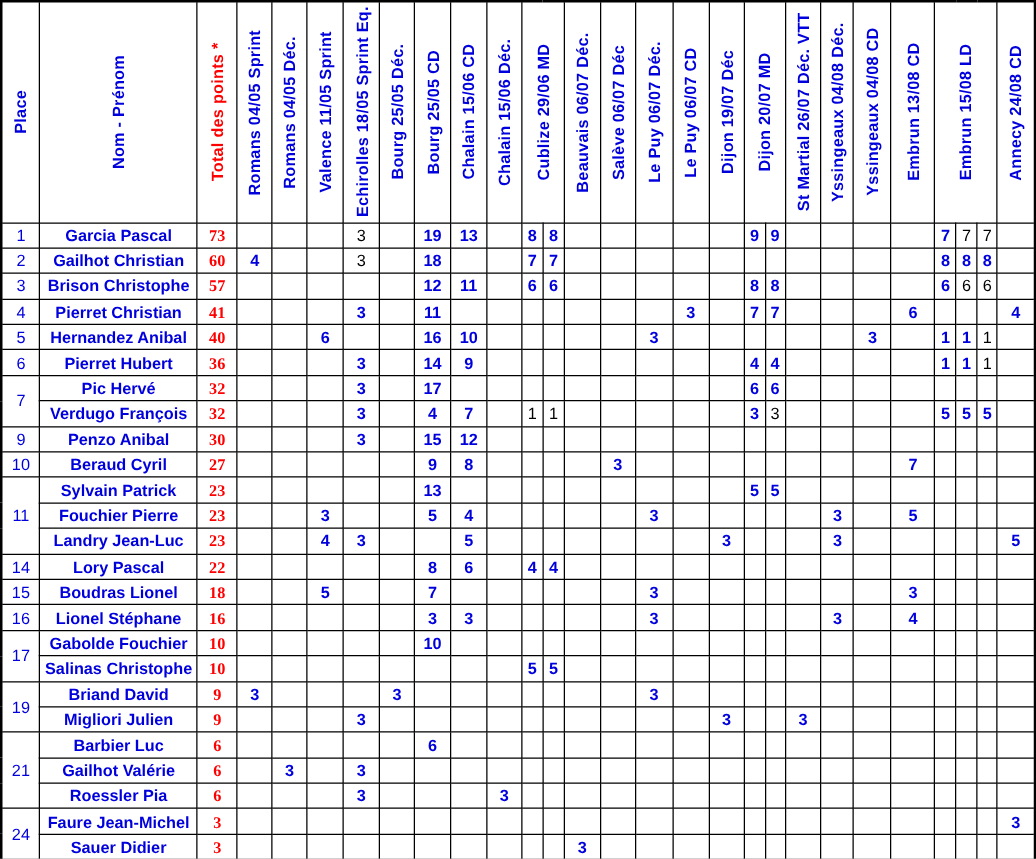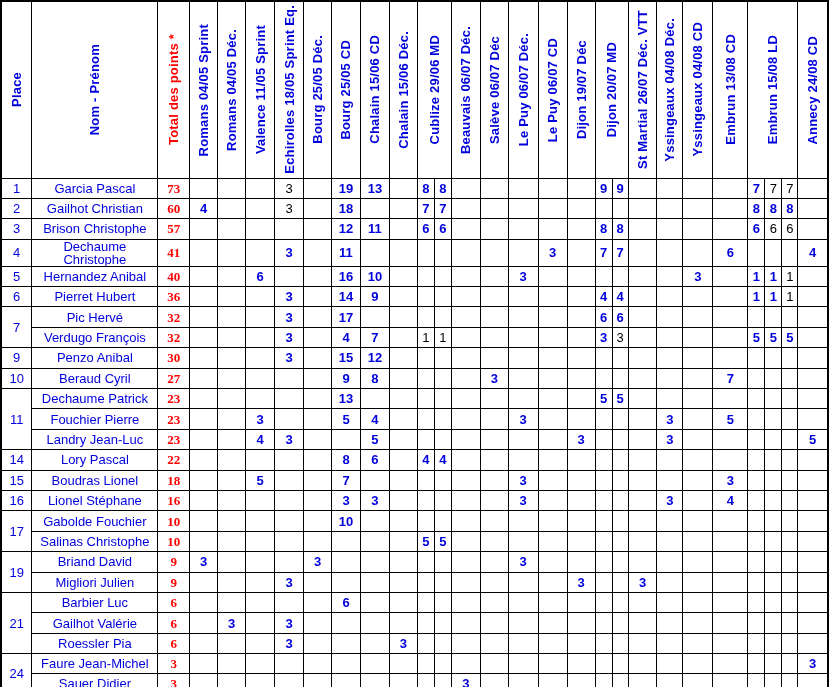--- a/index.html
+++ b/index.html
@@ -37,21 +37,21 @@
     transform:rotate(180deg);
     transform-origin:center;
     white-space:nowrap;
     font-weight:bold;
     color:var(--blue);
     font-size:13px;
     letter-spacing:0.2px;
   }
   th.red .vtext{color:var(--red);}
   td.place{color:var(--blue);font-weight:normal;}
-  td.name{color:var(--blue);font-weight:normal;margin-top:12px;}
+  td.name{color:var(--blue);font-weight:bold;margin-top:12px;}
   td.total{color:var(--red);font-weight:bold;font-family:Liberation Serif, serif;}
   td.score{color:var(--blue);font-weight:bold;}
   td.score.plain{color:var(--ink);font-weight:normal;}
 </style>
 </head>
 <body>
 
 <table>
   <colgroup id="cols">
       <col style="width: 31px;">
@@ -293,21 +293,21 @@
         <td class="score"></td>
         <td class="score"></td>
         <td class="score"></td>
         <td class="score">6</td>
         <td class="score plain">6</td>
         <td class="score plain">6</td>
         <td class="score"></td>
       </tr>
       <tr>
         <td class="place">4</td>
-        <td class="name">Dechaume Christophe</td>
+        <td class="name">Pierret Christian</td>
         <td class="total">41</td>
         <td class="score"></td>
         <td class="score"></td>
         <td class="score"></td>
         <td class="score">3</td>
         <td class="score"></td>
         <td class="score">11</td>
         <td class="score"></td>
         <td class="score"></td>
         <td class="score"></td>
@@ -502,21 +502,21 @@
         <td class="score"></td>
         <td class="score"></td>
         <td class="score">7</td>
         <td class="score"></td>
         <td class="score"></td>
         <td class="score"></td>
         <td class="score"></td>
       </tr>
       <tr>
         <td class="place" rowspan="3">11</td>
-        <td class="name">Dechaume Patrick</td>
+        <td class="name">Sylvain Patrick</td>
         <td class="total">23</td>
         <td class="score"></td>
         <td class="score"></td>
         <td class="score"></td>
         <td class="score"></td>
         <td class="score"></td>
         <td class="score">13</td>
         <td class="score"></td>
         <td class="score"></td>
         <td class="score"></td>

